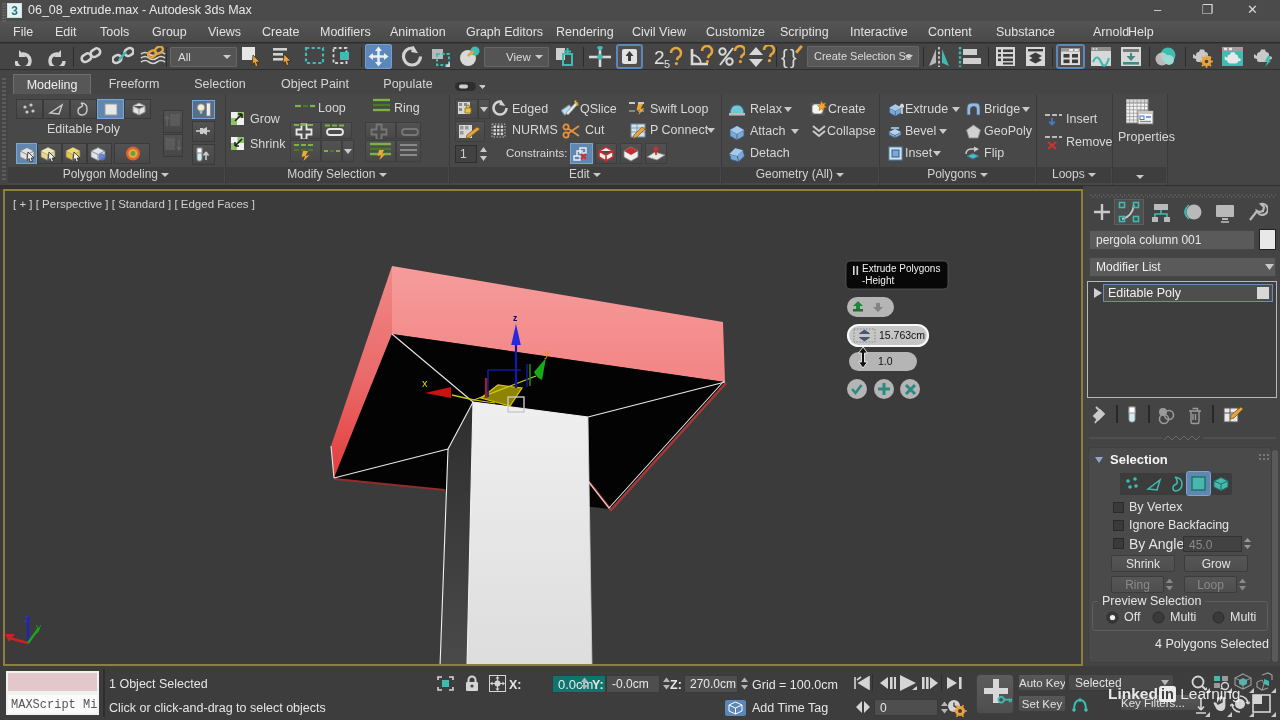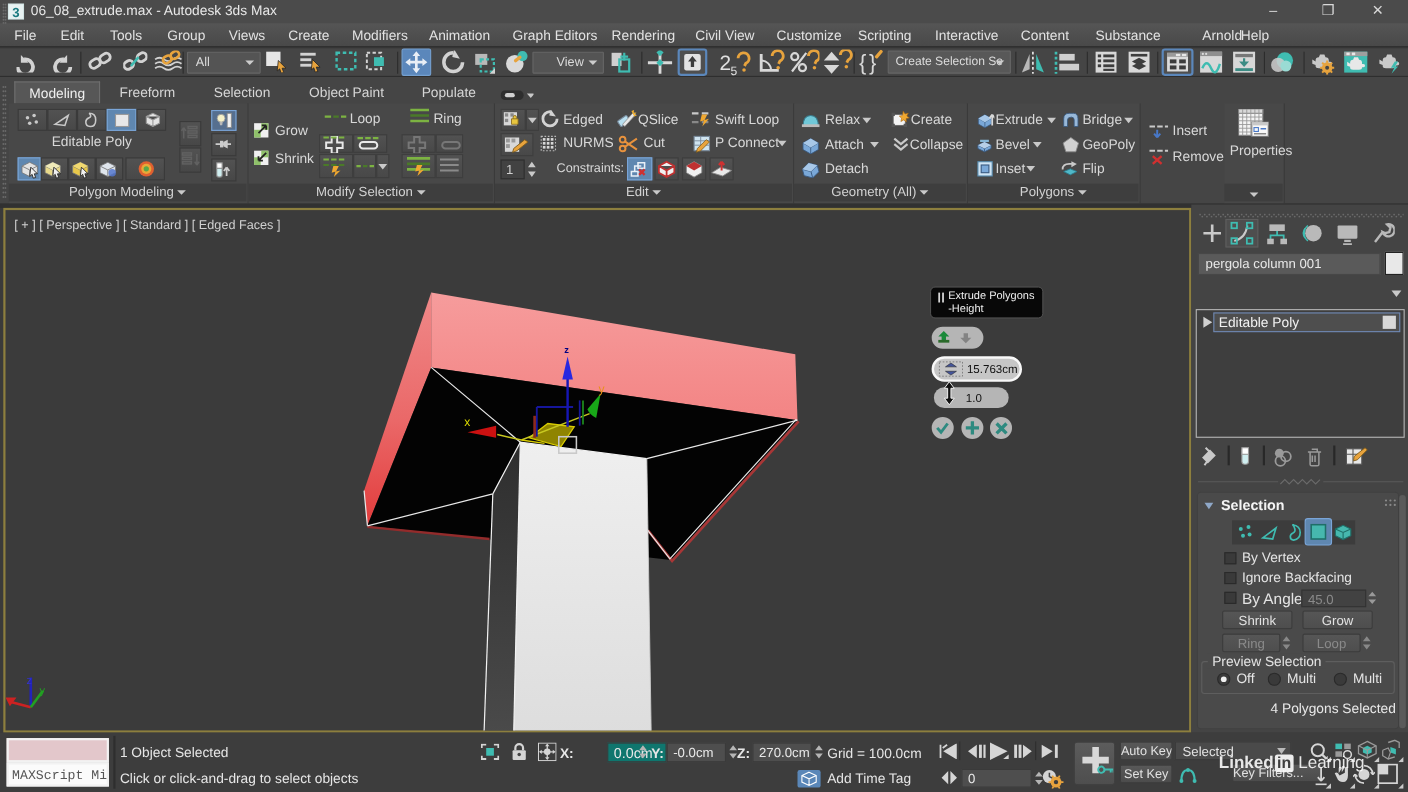--- a/index.html
+++ b/index.html
@@ -471,20 +471,23 @@
         <div class="rlabel" style="left:0px">Modify Selection <span class="dn"></span></div>
       </div>
       <div class="rpanel" style="left: 450px; width: 272px;">
         <div class="rlabel" style="left:0px">Edit <span class="dn"></span></div>
       </div>
       <div class="rpanel" style="left: 880px; width: 157px;">
         <div class="rlabel" style="left:0px">Polygons <span class="dn"></span></div>
       </div>
       <div class="rpanel" style="left: 722px; width: 158px;">
         <div class="rlabel" style="left:0px">Geometry (All) <span class="dn"></span></div>
+      </div>
+      <div class="rpanel" style="left: 1037px; width: 76px;">
+        <div class="rlabel" style="left:0px">Loops <span class="dn"></span></div>
       </div>
       <div class="rpanel" style="left: 1113px; width: 55px;">
         <div class="rlabel" style="left:0px"><span class="dn" style="margin-top:5px"></span></div>
       </div>
       <div style="position:absolute;left:16px;top:29px;width:27px;height:20px;background:linear-gradient(#525252,#484848);border:1px solid #3a3a3a;"></div>
       <svg style="position:absolute;left:17px;top:30px" width="25" height="18" viewBox="0 0 25 18">
         <circle cx="8" cy="7" r="1.6" fill="#c9c9c9"></circle>
         <circle cx="14" cy="5" r="1.6" fill="#c9c9c9"></circle>
         <circle cx="10" cy="12" r="1.6" fill="#c9c9c9"></circle>
         <circle cx="16" cy="11" r="1.6" fill="#c9c9c9"></circle>
@@ -1032,20 +1035,21 @@
       <svg style="position:absolute;left:131px;top:15px" width="22" height="22" viewBox="0 0 22 22">
         <rect x="2" y="4" width="18" height="12" rx="1" fill="#b9b9b9"></rect>
         <rect x="8" y="17" width="6" height="2" fill="#b9b9b9"></rect>
         <path d="M7 21 h8" stroke="#b9b9b9" stroke-width="1.6"></path>
       </svg>
       <svg style="position:absolute;left:163px;top:15px" width="22" height="22" viewBox="0 0 22 22">
         <path d="M4 19 L11 10 M11 10 a5.5 5.5 0 1 0 4 -7 l3 3 l-1 4 l-4 1 Z" stroke="#b9b9b9" stroke-width="2.2" fill="none"></path>
       </svg>
       <div style="position:absolute;left:6px;top:44px;width:166px;height:20px;background:#5a5a5a;border:1px solid #474747;color:#e8e8e8;font-size:12px;padding:2px 0 0 6px;">pergola column 001</div>
       <div style="position:absolute;left:176px;top:43px;width:17px;height:21px;background:#e8e8e8;border:1px solid #222;"></div>
+      <div style="position:absolute;left:6px;top:71px;width:187px;height:20px;background:#5a5a5a;border:1px solid #474747;color:#efefef;font-size:12px;padding:2px 0 0 6px;">Modifier List</div>
       <svg style="position:absolute;left:181px;top:76px" width="12" height="10" viewBox="0 0 12 10">
         <path d="M1 2 l9 0 l-4.5 6 z" fill="#c9c9c9"></path>
       </svg>
       <div style="position:absolute;left:4px;top:95px;width:190px;height:117px;background:#3e3e3e;border:1px solid #b8b8b8;"></div>
       <div style="position:absolute;left:20px;top:98px;width:170px;height:18px;background:#4e4e4e;border:1px solid #6f89b5;"></div>
       <svg style="position:absolute;left:9px;top:101px" width="12" height="12" viewBox="0 0 12 12">
         <path d="M2 1 l8 5 l-8 5 z" fill="#d0d0d0"></path>
       </svg>
       <div style="position:absolute;left:25px;top:100px;color:#f2f2f2;font-size:12.5px;">Editable Poly</div>
       <div style="position:absolute;left:174px;top:101px;width:12px;height:12px;background:#d8d8d8;"></div>

